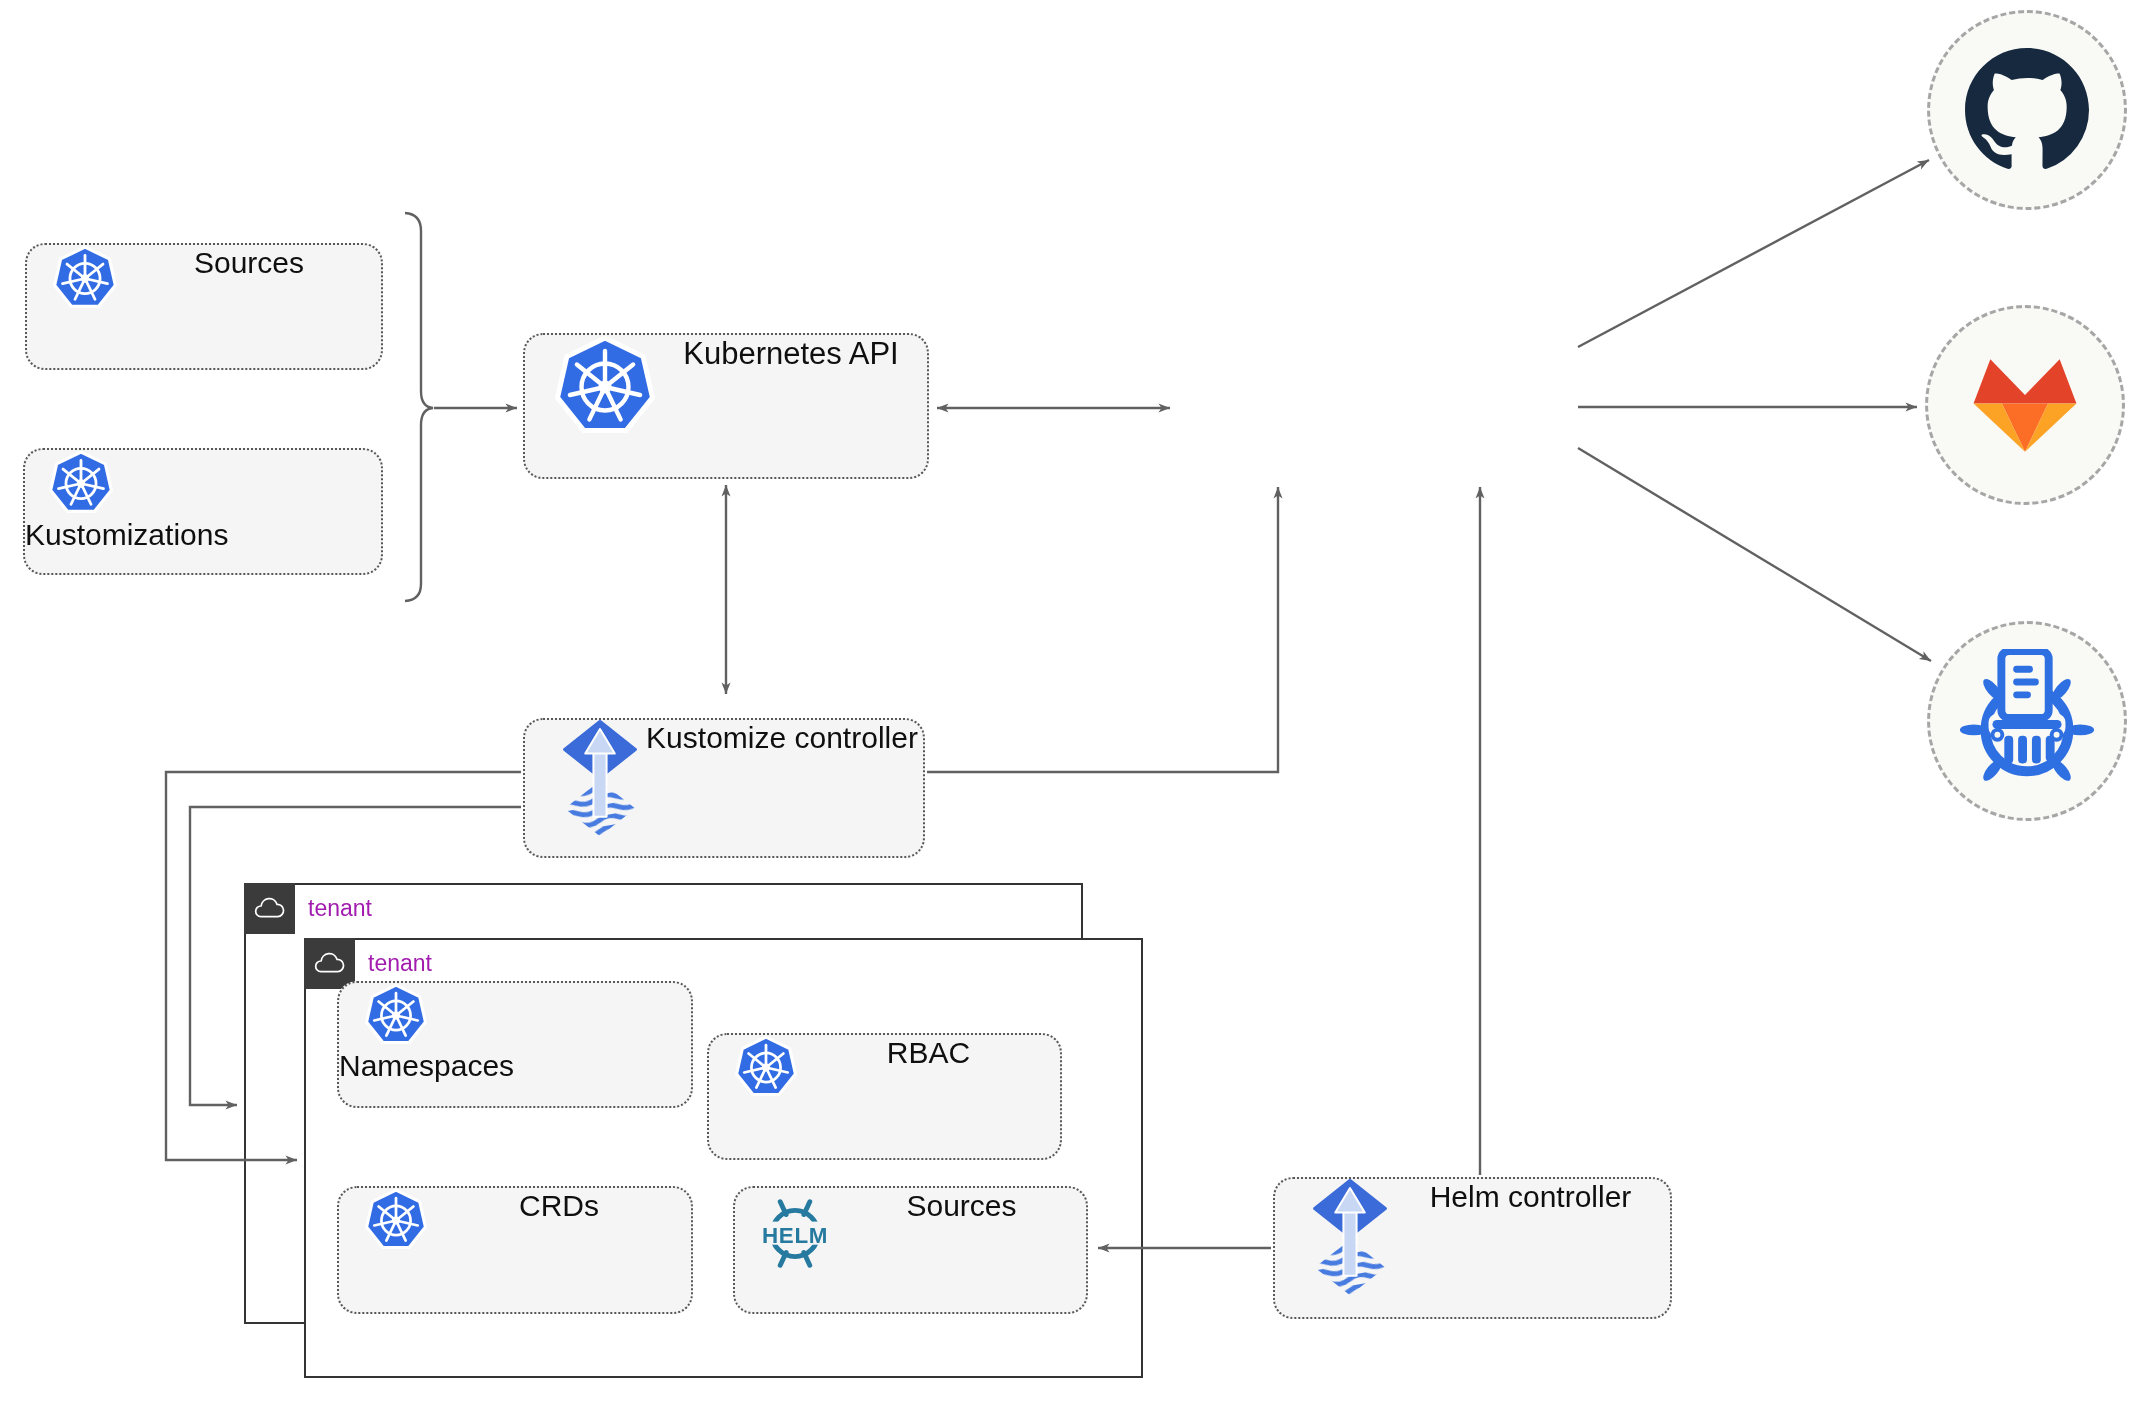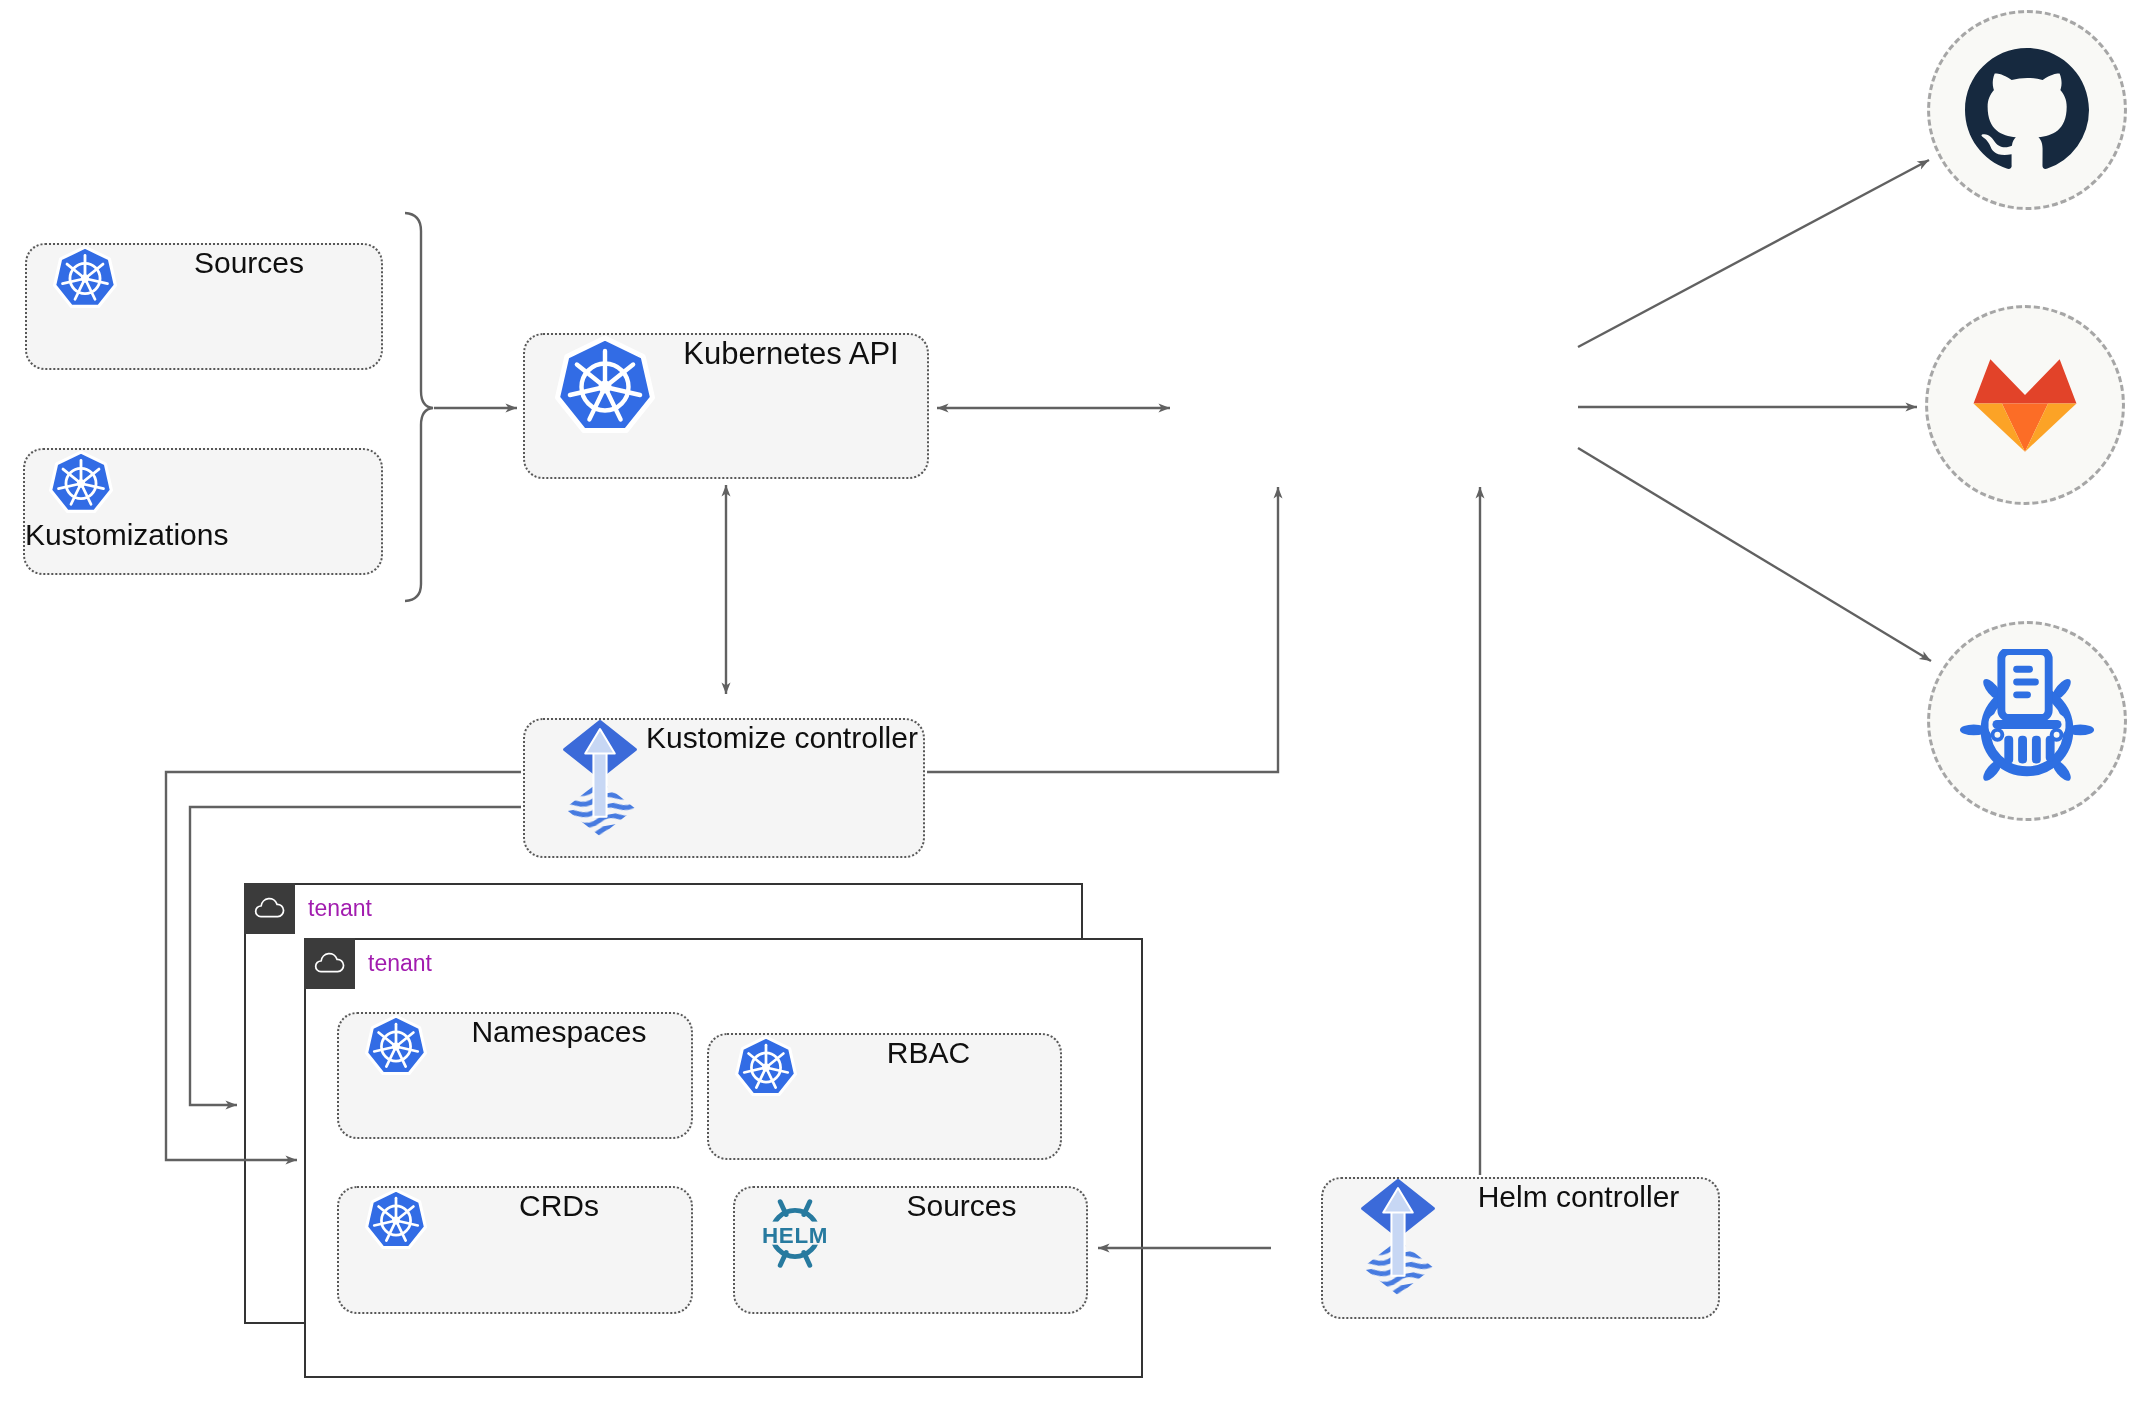--- a/index.html
+++ b/index.html
@@ -14,22 +14,22 @@
   }
   .node .ic{flex:none;display:flex;align-items:center;}
   .node .lbl{flex:1;text-align:center;font-size:30px;color:#0f0f0f;line-height:1.22;}
   .node .lbl .two-line{max-width:190px;margin:0 auto;}
 
   .n-sources{left:25px;top:243px;width:358px;height:127px;}
   .n-kustomizations{left:23px;top:448px;width:360px;height:127px;flex-direction:column;}
   .n-k8sapi{left:523px;top:333px;width:406px;height:146px;}
   .n-sourcectrl{left:1177px;top:335px;width:400px;height:142px;}
   .n-kustomizectrl{left:523px;top:718px;width:402px;height:140px;}
-  .n-helmctrl{left:1321px;top:1177px;width:399px;height:142px;}
-  .n-namespaces{left:337px;top:1012px;width:356px;height:127px;}
+  .n-helmctrl{left:1273px;top:1177px;width:399px;height:142px;}
+  .n-namespaces{left:337px;top:981px;width:356px;height:127px;flex-direction:column;}
   .n-rbac{left:707px;top:1033px;width:355px;height:127px;}
   .n-crds{left:337px;top:1186px;width:356px;height:128px;}
   .n-releases{left:733px;top:1186px;width:355px;height:128px;}
   .z5{z-index:5;}
 
   
   .tenant{position:absolute;background:#ffffff;border:2.5px solid #343434;box-sizing:border-box;}
   .t-outer{left:244px;top:883px;width:839px;height:441px;z-index:2;}
   .t-inner{left:304px;top:938px;width:839px;height:440px;z-index:3;}
   .tenant .tab{

